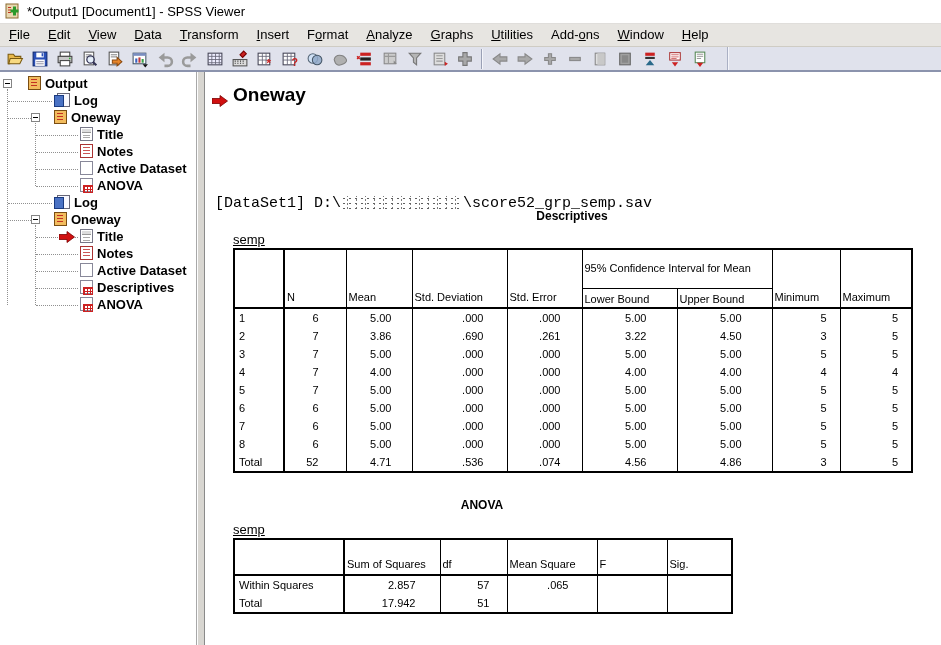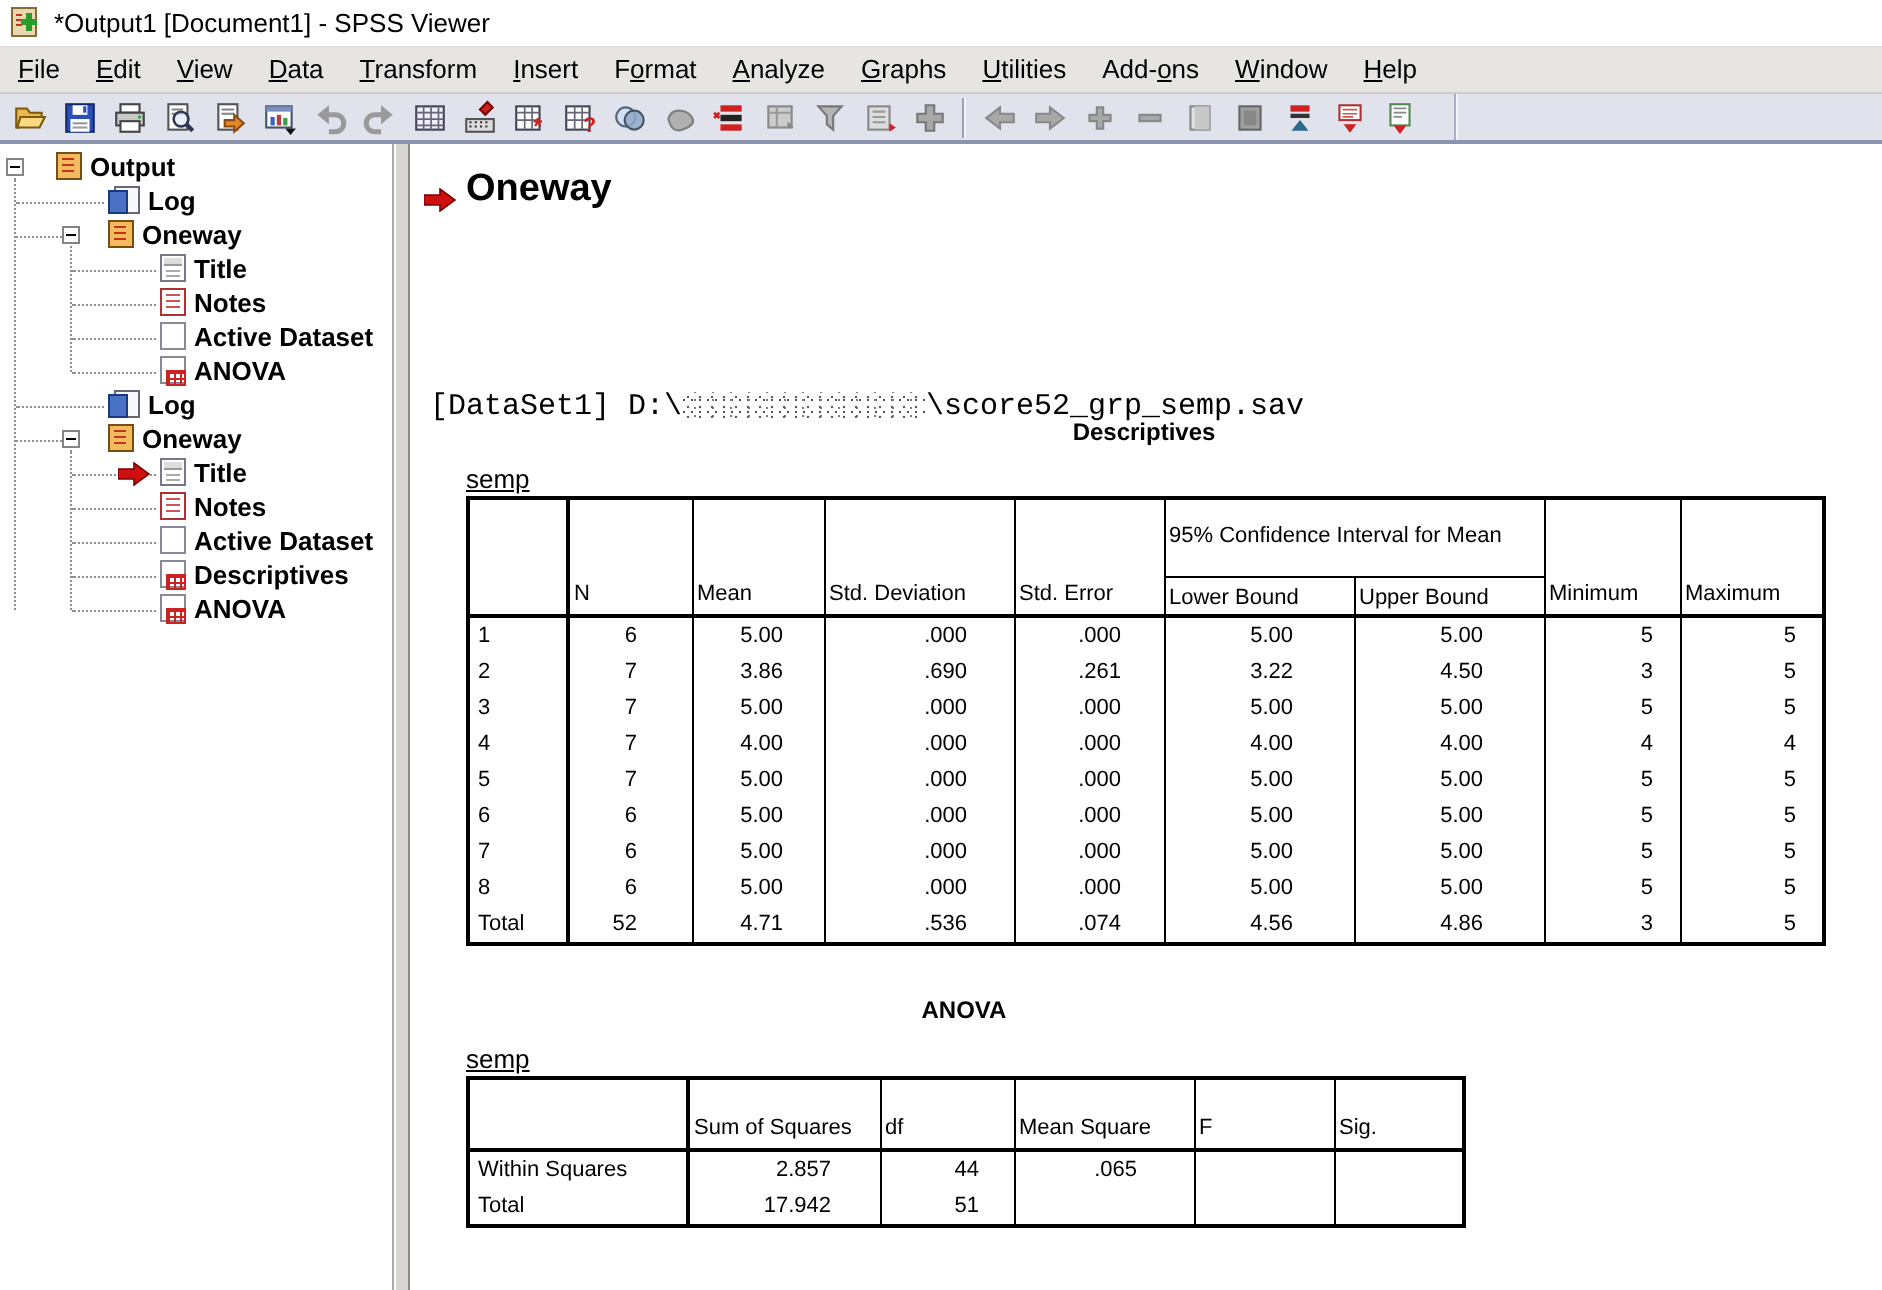--- a/index.html
+++ b/index.html
@@ -632,21 +632,21 @@
                 <th>df</th>
                 <th>Mean Square</th>
                 <th>F</th>
                 <th>Sig.</th>
               </tr>
             </thead>
             <tbody>
               <tr>
                 <td class="lab">Within Squares</td>
                 <td class="num">2.857</td>
-                <td class="num">44</td>
+                <td class="num">57</td>
                 <td class="num">.065</td>
                 <td class="num"></td>
                 <td class="num"></td>
               </tr>
               <tr>
                 <td class="lab">Total</td>
                 <td class="num">17.942</td>
                 <td class="num">51</td>
                 <td class="num"></td>
                 <td class="num"></td>

